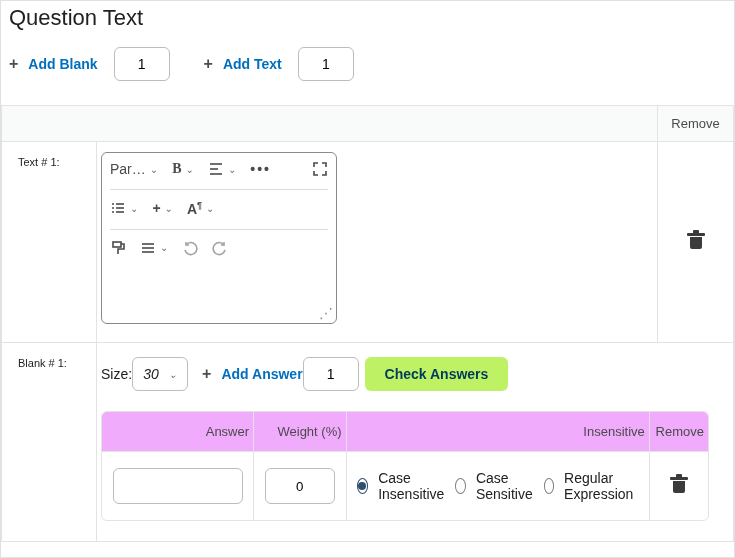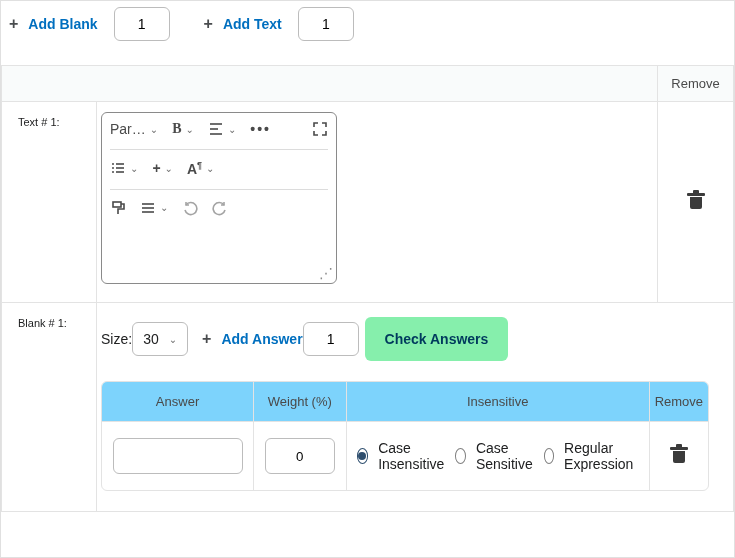--- a/index.html
+++ b/index.html
@@ -168,49 +168,51 @@
   }
   .select {
     display: inline-flex;
     align-items: center;
     border: 1px solid #bcbcbc;
     border-radius: 6px;
     height: 34px;
     padding: 0 10px;
     gap: 10px;
     cursor: pointer;
+    font-style: italic;
   }
   .btn {
-    background: #86efac;
+    background: #bef264;
     color: #003a5d;
     border: none;
     border-radius: 6px;
-    height: 44px;
+    height: 34px;
     padding: 0 20px;
     font-weight: 600;
     font-size: 14px;
     cursor: pointer;
   }
   .answer-table {
     margin-top: 20px;
     border: 1px solid #e3e3e3;
     border-radius: 6px;
     width: 100%;
     border-collapse: separate;
     border-spacing: 0;
     overflow: hidden;
   }
   .answer-table th {
-    background: #7dd3fc;
+    background: #f0abfc;
     font-weight: 400;
     color: #4a4a4a;
     font-size: 13px;
     padding: 12px 4px;
     border-bottom: 1px solid #e3e3e3;
     border-right: 1px solid #e3e3e3;
+    text-align: right;
   }
   .answer-table th:last-child { border-right: none; }
   .answer-table td {
     padding: 16px 10px;
     border-right: 1px solid #e3e3e3;
     vertical-align: middle;
     text-align: center;
   }
   .answer-table td:last-child { border-right: none; }
   .ans-input {
@@ -247,20 +249,21 @@
     content: '';
     width: 8px; height: 8px;
     background: #2f4f6f;
     border-radius: 50%;
   }
 </style>
 </head>
 <body>
 
 <div class="wrap">
+  <div class="heading">Question Text</div>
 
   <div class="toprow">
     <span class="linkbtn">
       <span class="plus-icon">+</span>
       <span>Add Blank</span>
     </span>
     <input class="num-input" value="1" style="">
 
     <span class="linkbtn">
       <span class="plus-icon">+</span>

